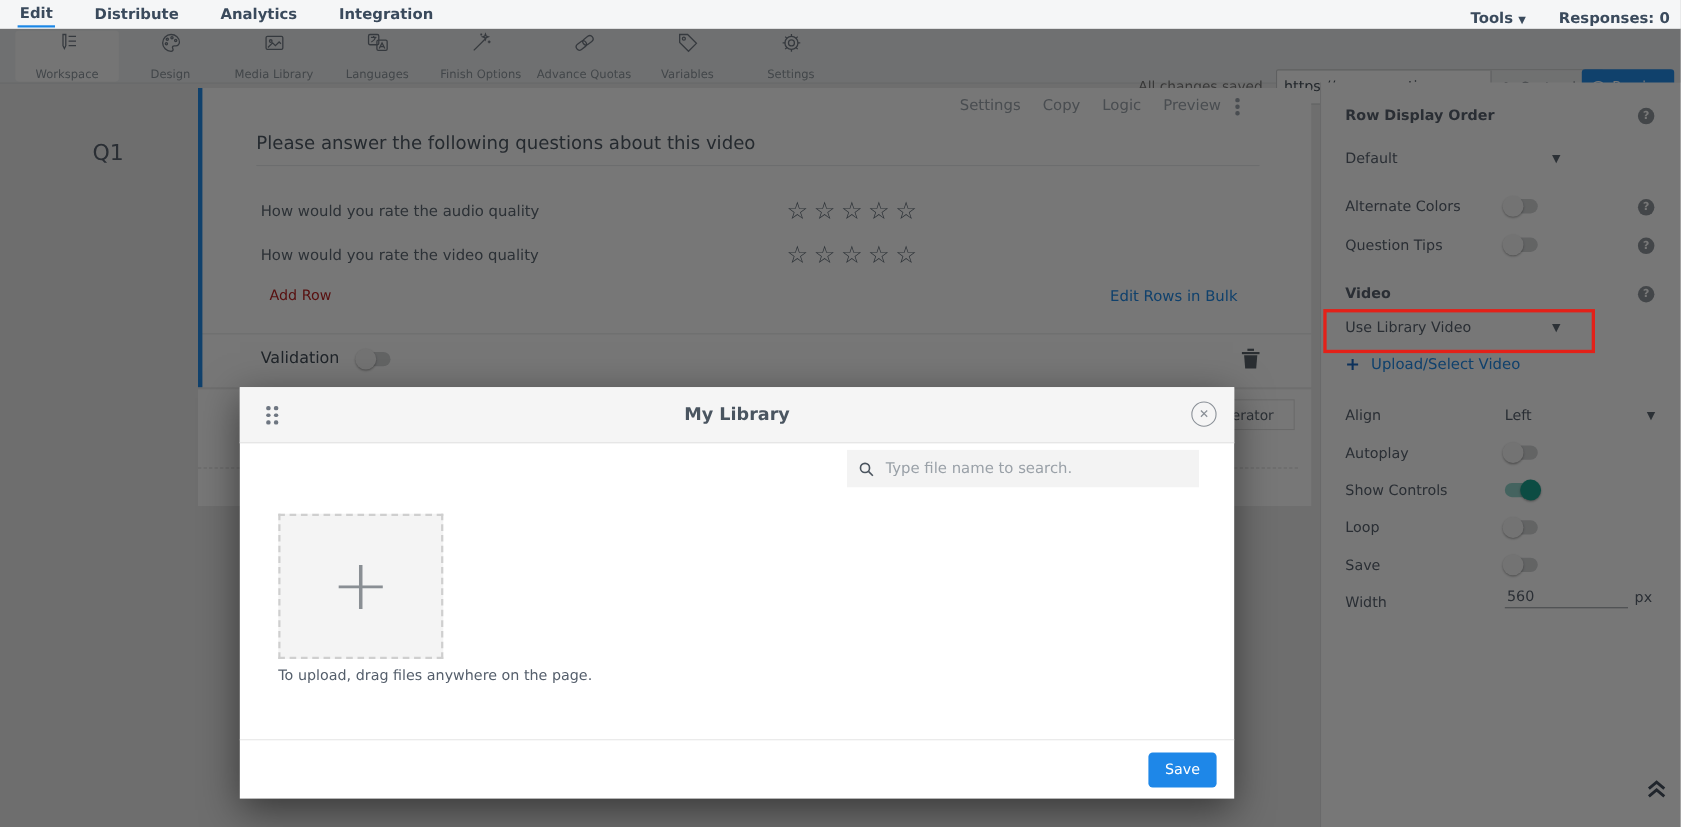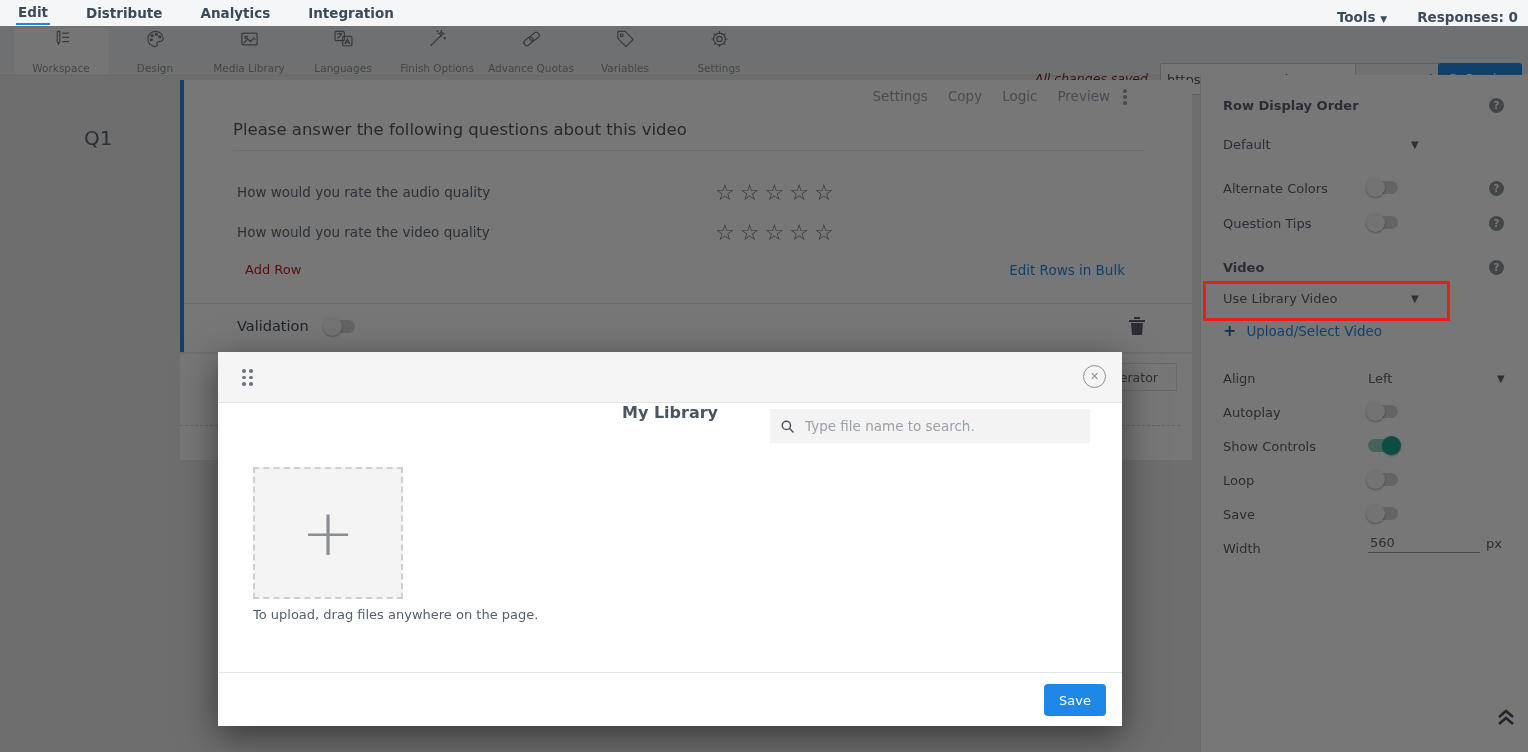--- a/index.html
+++ b/index.html
@@ -17,21 +17,21 @@
   #nav-right .nav-item{font-weight:700;margin-top:8px;}
   .caret{font-size:9px;color:#3a4a5c;}
 
   
   #toolbar{left:0;top:26px;width:1528px;height:49px;background:#eef0f1;border-bottom:1px solid #d9dbdc;}
   #toolbar .items{position:absolute;left:14px;top:0;display:flex;}
   .tb-item{width:94px;height:46px;margin-top:2px;display:flex;flex-direction:column;align-items:center;justify-content:center;gap:12px;border-radius:3px;cursor:pointer;}
   .tb-item.selected{background:#fbfbfb;}
   .tb-item svg{width:25px;height:25px;stroke:#6e7681;fill:none;stroke-width:1.4;}
   .tb-label{font-size:10.5px;color:#8a939b;}
-  #save-status{right:380px;top:45px;font-style:italic;font-size:12.5px;color:#7f1d1d;}
+  #save-status{right:380px;top:45px;font-size:12.5px;color:#737373;}
   #url-group{left:1160px;top:37px;height:30px;display:flex;border:1px solid #c7cacc;background:#fff;border-radius:2px;}
   #url-input{width:182px;border:none;outline:none;font-size:13px;color:#444e58;padding:0 6px;font-family:inherit;background:transparent;}
   #customize-btn{display:flex;align-items:center;gap:5px;padding:0 10px;background:#f0f1f2;border-left:1px solid #c7cacc;font-size:12.5px;color:#4a545e;cursor:pointer;}
   #preview-btn{left:1438px;top:37px;height:30px;width:84px;background:#1b87e6;border-radius:3px;color:#fff;font-size:12.5px;display:flex;align-items:center;justify-content:center;gap:6px;cursor:pointer;}
   #preview-btn svg{width:14px;height:14px;stroke:#fff;fill:none;stroke-width:1.6;}
 
   
   #qnum{left:84px;top:126px;font-size:20px;color:#545e6b;}
   #card{left:180px;top:80px;width:1012px;height:272px;background:#fff;}
   #card-bar{left:180px;top:80px;width:4px;height:272px;background:#1b87e6;}
@@ -80,21 +80,21 @@
   #red-box{left:1203px;top:281px;width:241px;height:34px;border:3px solid #e32119;z-index:130;pointer-events:none;}
 
   
   #overlay{left:0;top:26px;width:1528px;height:726px;background:rgba(8,8,8,0.55);z-index:50;}
 
   
   #modal{left:218px;top:352px;width:904px;height:374px;background:#fff;z-index:100;box-shadow:0 10px 34px rgba(0,0,0,.5);}
   #modal-header{position:absolute;left:0;top:0;width:100%;height:50px;background:#f5f5f5;border-bottom:1px solid #e3e3e3;}
   #drag-handle{position:absolute;left:24px;top:17px;display:grid;grid-template-columns:4px 4px;gap:3px;cursor:move;}
   #drag-handle i{width:3.5px;height:3.5px;border-radius:50%;background:#6e7681;}
-  #modal-title{position:absolute;left:0;top:15px;width:100%;text-align:center;font-size:16px;font-weight:700;color:#4a5560;margin-top:36px;}
+  #modal-title{position:absolute;left:0;top:15px;width:100%;text-align:center;font-size:16px;font-weight:700;color:#4a5560;}
   #modal-close{position:absolute;right:16px;top:13px;width:21px;height:21px;border:1.5px solid #8a9097;border-radius:50%;color:#8a9097;font-size:11px;display:flex;align-items:center;justify-content:center;cursor:pointer;}
   #modal-search{position:absolute;left:552px;top:57px;width:320px;height:34px;background:#f3f3f3;display:flex;align-items:center;gap:8px;padding:0 10px;box-sizing:border-box;}
   #modal-search svg{width:15px;height:15px;stroke:#4a545e;fill:none;stroke-width:2;}
   #modal-search input{flex:1;border:none;outline:none;background:transparent;font-size:13.5px;color:#000000;font-family:inherit;}
   #modal-search input::placeholder{color:#9aa1a8;}
   #upload-tile{position:absolute;left:35px;top:115px;width:146px;height:128px;background:#f4f4f4;border:2px dashed #cfcfcf;display:flex;align-items:center;justify-content:center;cursor:pointer;}
   #upload-tile .big-plus{font-size:64px;font-weight:200;color:#8a8f94;line-height:1;}
   #upload-hint{position:absolute;left:35px;top:255px;font-size:13px;color:#545e6b;}
   #modal-footer{position:absolute;left:0;top:320px;width:100%;height:54px;border-top:1px solid #e6e6e6;}
   #save-btn{position:absolute;right:16px;top:11px;height:32px;padding:0 15px;background:#1e87e8;border-radius:4px;color:#fff;font-size:13px;display:flex;align-items:center;cursor:pointer;}

